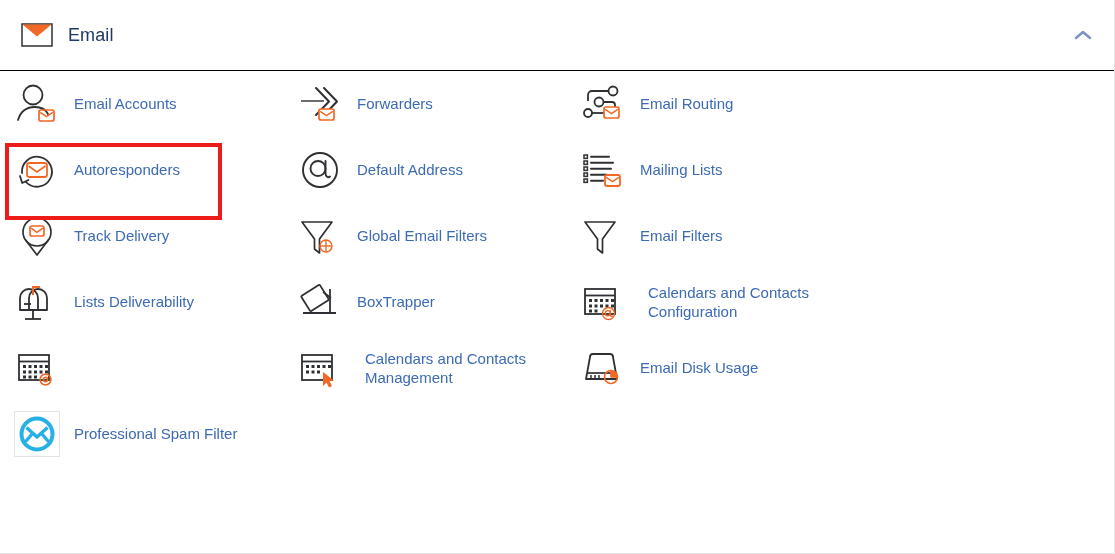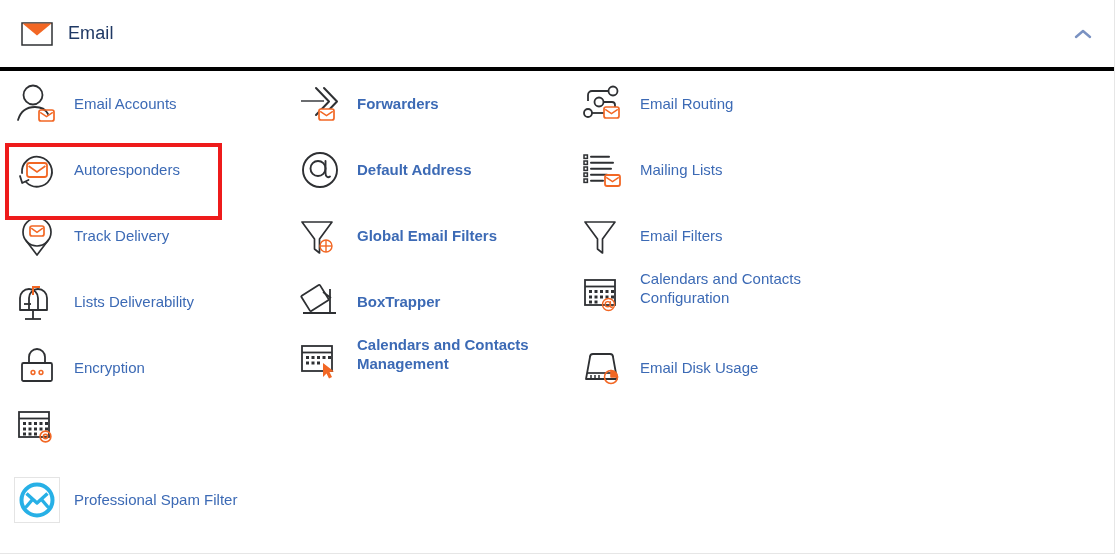--- a/index.html
+++ b/index.html
@@ -18,21 +18,21 @@
     border-right: 1px solid #e6e6e6;
     border-bottom: 1px solid #e6e6e6;
     position: relative;
   }
   
   .panel-header {
     height: 71px;
     display: flex;
     align-items: center;
     padding: 0 6px 0 20px;
-    border-bottom: 4px solid #000000;
+    border-bottom: 1px solid #000000;
     position: relative;
   }
   .panel-header .hdr-icon {
     width: 34px; height: 34px;
     display: flex; align-items: center; justify-content: center;
     margin-right: 14px;
   }
   .panel-title {
     font-size: 18px;
     color: #1f3864;
@@ -50,21 +50,21 @@
   .grid {
     position: relative;
     padding: 10px 0 0 17px;
   }
   .col {
     position: absolute;
     top: 0;
     width: 285px;
   }
   .col-1 { left: 14px; }
-  .col-2 { left: 297px; font-weight: bold; }
+  .col-2 { left: 297px; }
   .col-3 { left: 580px; }
 
   .item {
     display: flex;
     align-items: center;
     height: 66px;
     text-decoration: none;
     cursor: pointer;
   }
   .item .ic {
@@ -75,21 +75,21 @@
     align-items: center;
     justify-content: center;
     margin-right: 14px;
   }
   .item .lbl {
     font-size: 15px;
     color: #3c6ab5;
     line-height: 1.28;
     max-width: 205px;
   }
-  .item.two-line { align-items: flex-start; }
+  .item.two-line { align-items: center; gap: 8px; }
 
   
   .highlight {
     position: absolute;
     left: 5px; top: 72px;
     width: 217px; height: 77px;
     border: 4px solid #ee1b1b;
     pointer-events: none;
     z-index: 5;
   }
@@ -170,31 +170,20 @@
             <path d="M14 29 L14 17 A9 9 0 0 1 32 17 L32 29 Z" fill="none" stroke="#2e3033" stroke-width="1.8" stroke-linejoin="round"></path>
             <line x1="9" y1="23" x2="16" y2="23" stroke="#2e3033" stroke-width="1.8"></line>
             <line x1="18" y1="29" x2="18" y2="38" stroke="#2e3033" stroke-width="1.8"></line>
             <line x1="10" y1="38" x2="26" y2="38" stroke="#2e3033" stroke-width="1.8"></line>
             <path d="M18 14 L18 6 L25 6" fill="none" stroke="#f26724" stroke-width="2"></path>
           </svg>
         </span>
         <span class="lbl">Lists Deliverability</span>
       </div>
 
-      <div class="item">
-        <span class="ic">
-          <svg width="40" height="40" viewBox="0 0 40 40">
-            <path d="M12 15 L12 9 A8 8 0 0 1 28 9 L28 15" fill="none" stroke="#2e3033" stroke-width="1.8"></path>
-            <rect x="5" y="15" width="30" height="18" rx="1.5" fill="none" stroke="#2e3033" stroke-width="1.8"></rect>
-            <circle cx="16" cy="24.5" r="1.9" fill="none" stroke="#f26724" stroke-width="1.5"></circle>
-            <circle cx="24" cy="24.5" r="1.9" fill="none" stroke="#f26724" stroke-width="1.5"></circle>
-          </svg>
-        </span>
-        <span class="lbl">Encryption</span>
-      </div>
 
       <div class="item two-line">
         <span class="ic">
           <svg width="44" height="40" viewBox="0 0 44 40">
             <rect x="4" y="7" width="30" height="25" fill="none" stroke="#2e3033" stroke-width="1.8"></rect>
             <line x1="4" y1="13.5" x2="34" y2="13.5" stroke="#2e3033" stroke-width="1.8"></line>
             <g fill="#2e3033">
               <rect x="8" y="17" width="3" height="3"></rect>
                 <rect x="13.5" y="17" width="3" height="3"></rect>
               <rect x="19" y="17" width="3" height="3"></rect>

